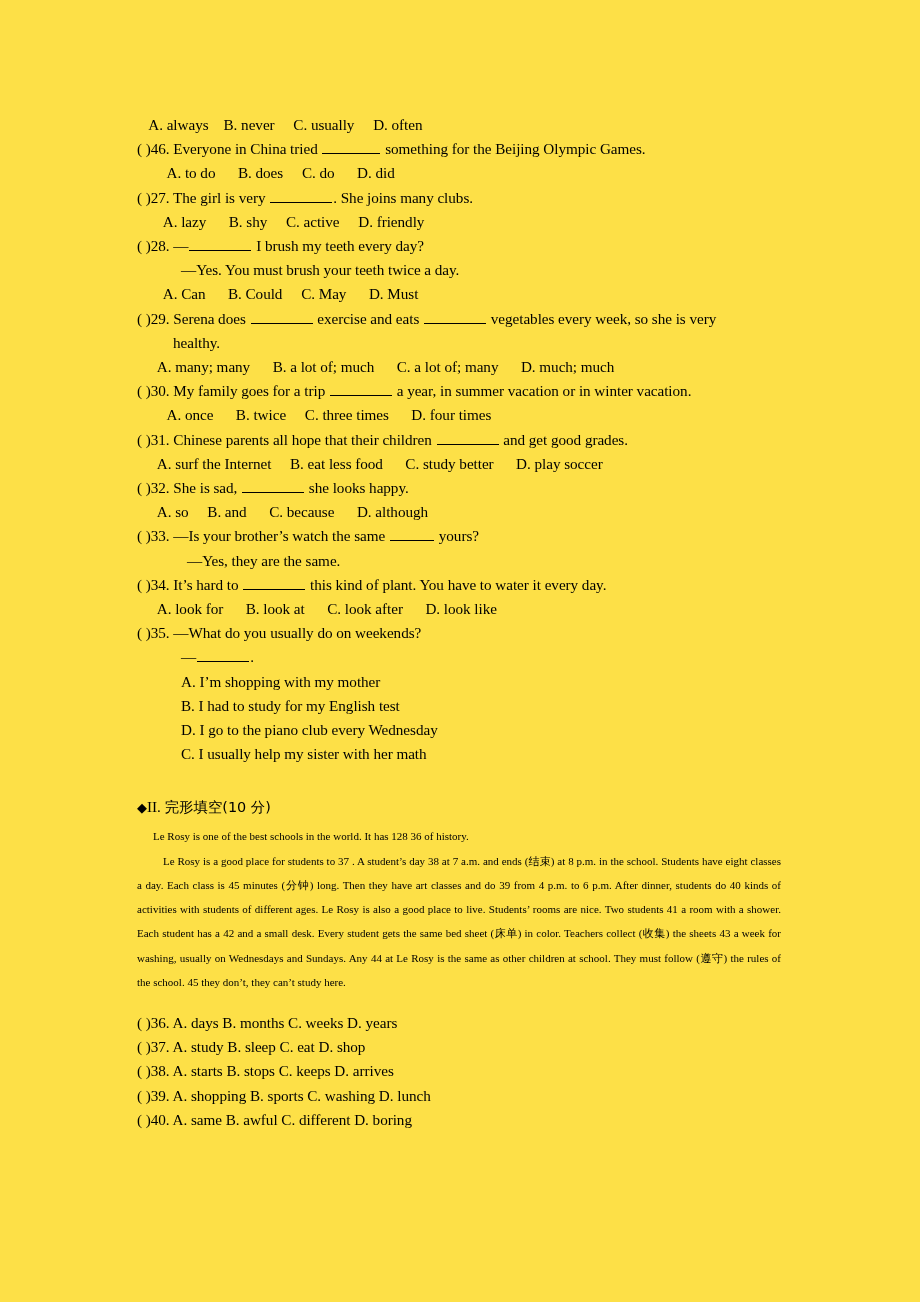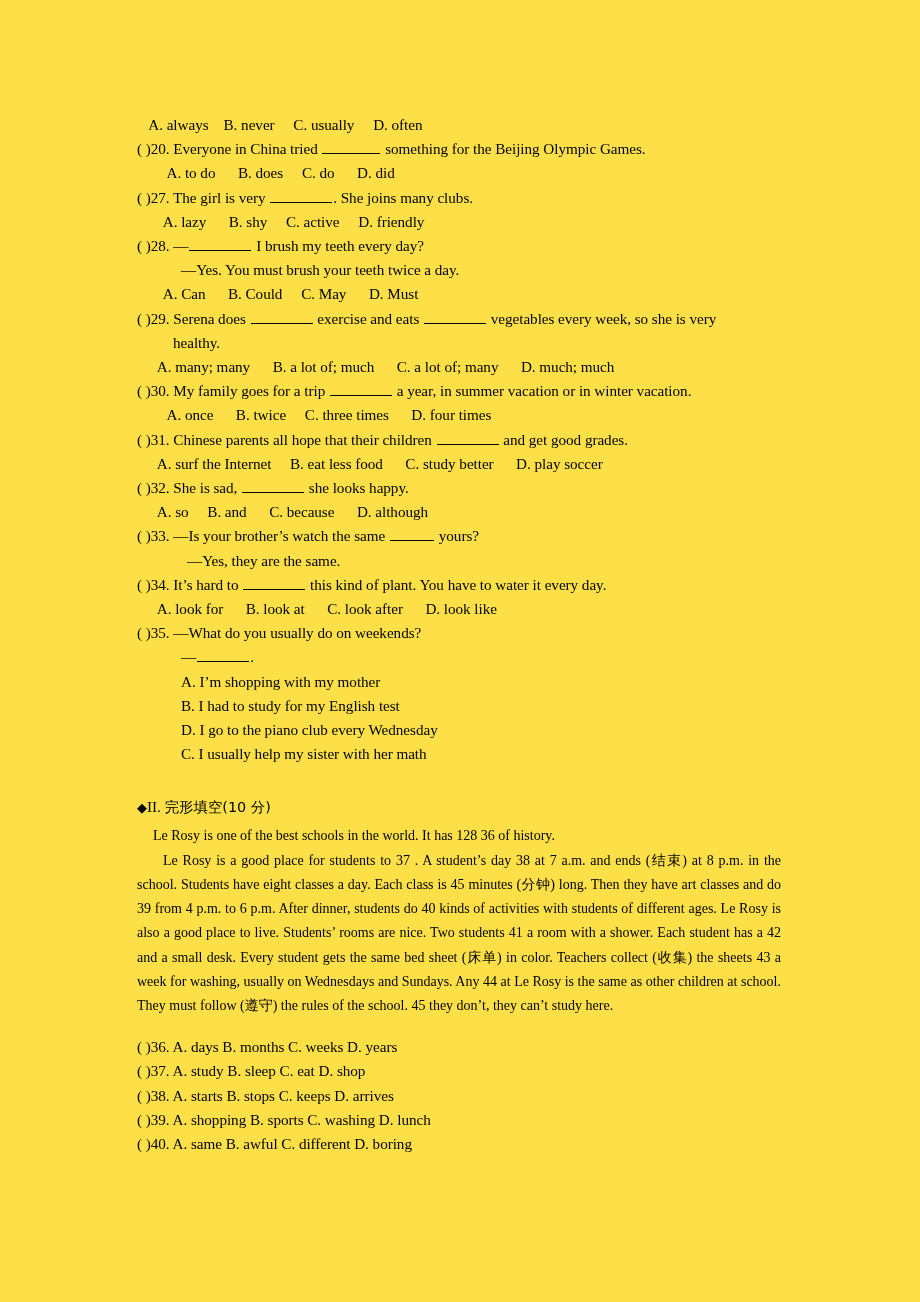--- a/index.html
+++ b/index.html
@@ -84,21 +84,21 @@
     font-family: "DejaVu Sans", "Liberation Sans", sans-serif;
     font-size: 14.4px;
   }
   .diamond {
     font-family: "DejaVu Sans", sans-serif;
     font-size: 13px;
   }
 
   
   .para {
-    font-size: 14px;
+    font-size: 11px;
     line-height: 24.2px;
     text-align: justify;
     text-align-last: left;
     white-space: normal;
   }
   .para.first {
     margin-top: 2px;
   }
   .indent1 { text-indent: 26px; }
   .indent2 { text-indent: 16px; }
@@ -109,21 +109,21 @@
   .answers .ln { white-space: pre; }
 </style>
 </head>
 <body>
 
 <div class="page">
   <div class="content">
 
     <div class="ln">   A. always    B. never     C. usually     D. often</div>
 
-    <div class="ln"><span>( )20. Everyone in China tried </span><span class="blk b-l"></span><span> something for the Beijing Olympic Games.</span></div>
+    <div class="ln"><span>( )46. Everyone in China tried </span><span class="blk b-l"></span><span> something for the Beijing Olympic Games.</span></div>
     <div class="ln opts">  A. to do      B. does     C. do      D. did</div>
 
     <div class="ln"><span>( )27. The girl is very </span><span class="blk b-xl"></span><span>. She joins many clubs.</span></div>
     <div class="ln opts"> A. lazy      B. shy     C. active     D. friendly</div>
 
     <div class="ln"><span>( )28. —</span><span class="blk b-xl"></span><span> I brush my teeth every day?</span></div>
     <div class="ln cont">—Yes. You must brush your teeth twice a day.</div>
     <div class="ln opts"> A. Can      B. Could     C. May      D. Must</div>
 
     <div class="ln just"><span>( )29. Serena does </span><span class="blk b-xl"></span><span> exercise and eats </span><span class="blk b-xl"></span><span> vegetables every week, so she is very</span></div>

